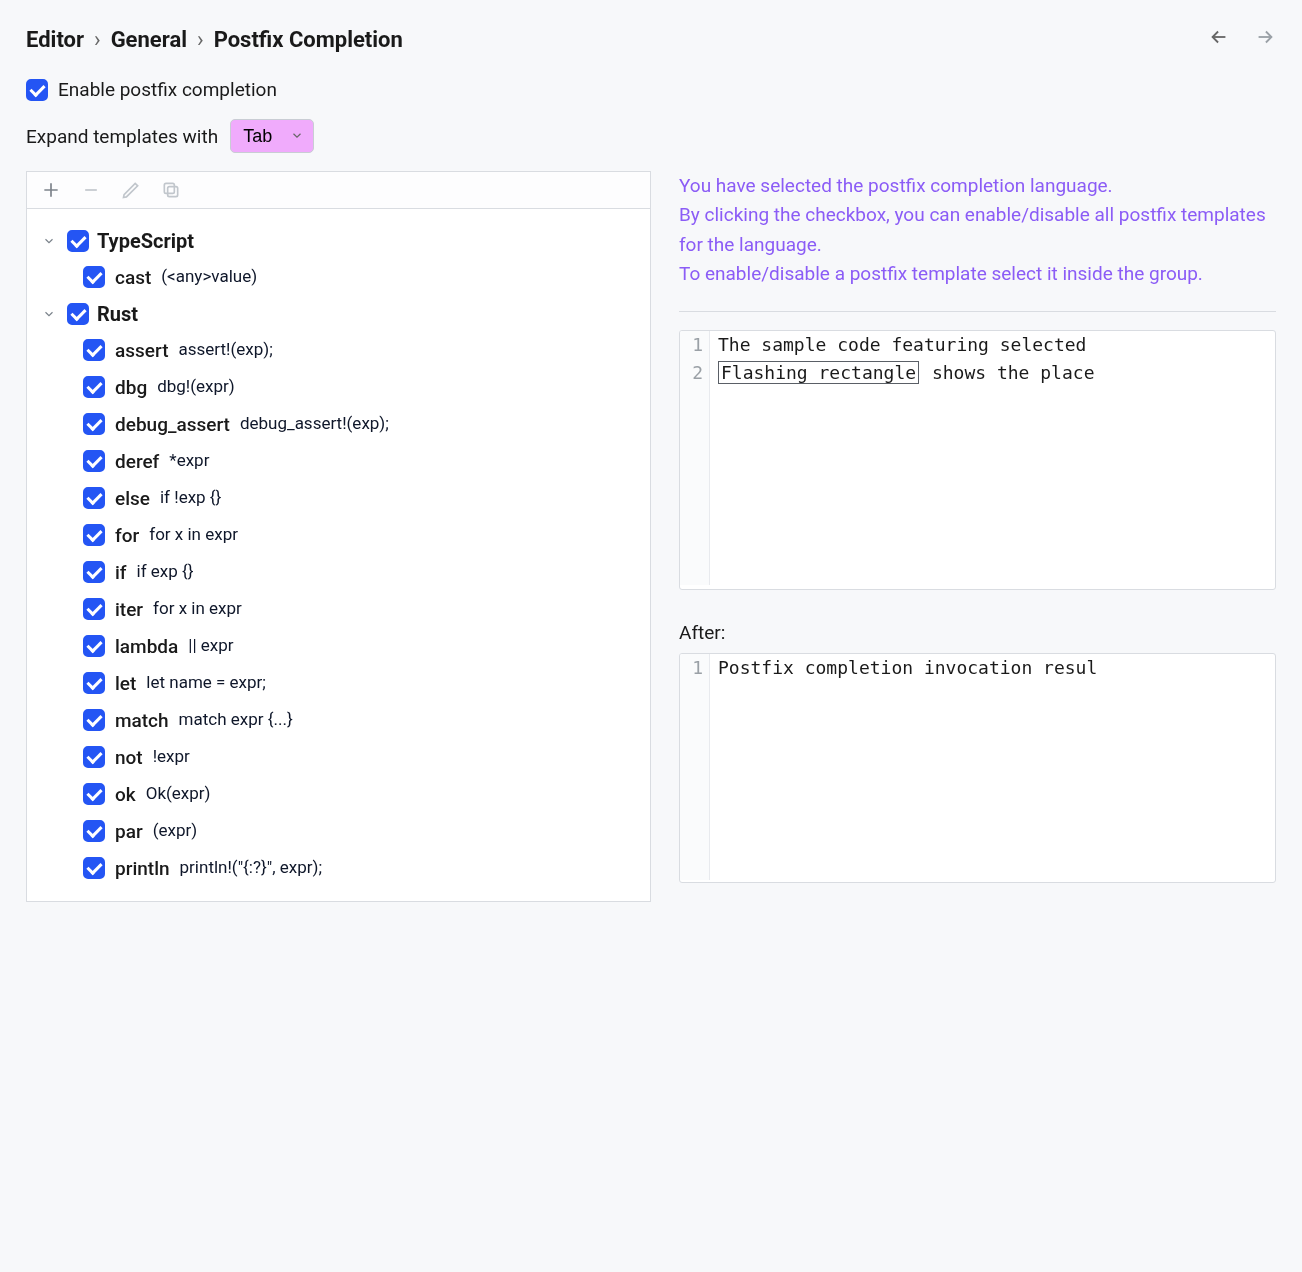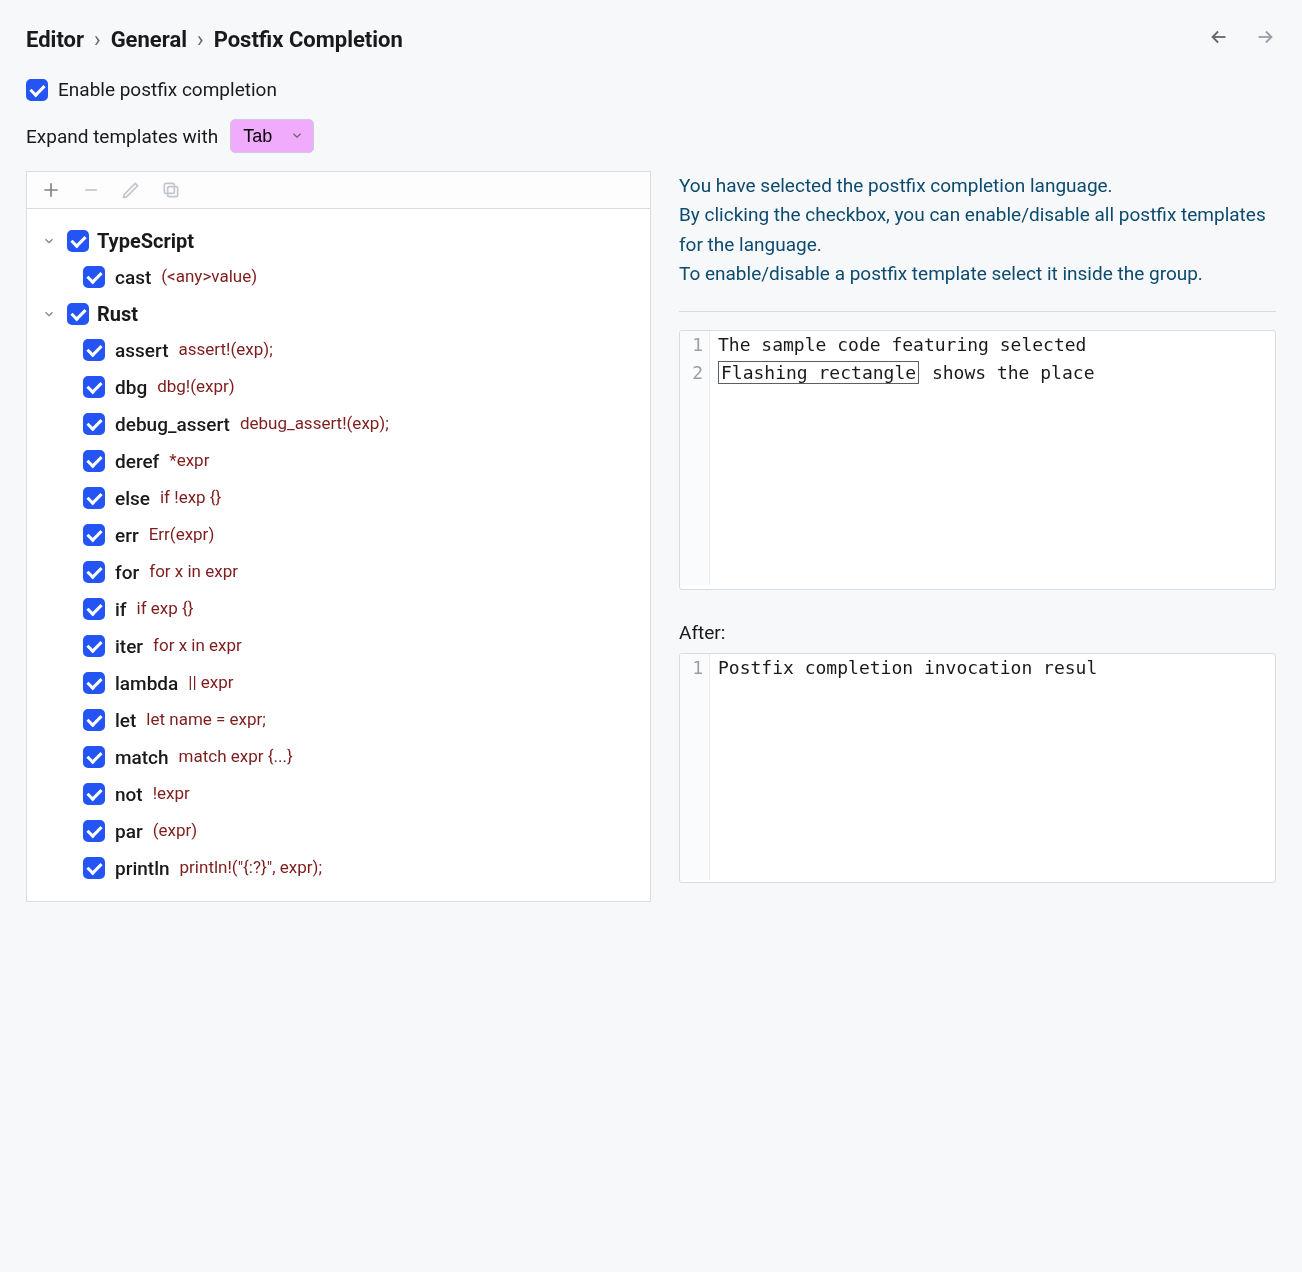--- a/index.html
+++ b/index.html
@@ -136,29 +136,29 @@
     gap: 10px;
     padding: 7px 4px;
   }
   .item-name {
     font-size: 19px;
     font-weight: 500;
     color: #1a1a1a;
   }
   .item-desc {
     font-size: 17px;
-    color: #7f1d1d;
+    color: #0f172a;
   }
 
   .right-panel {
     flex: 1;
     font-size: 19px;
     line-height: 1.55;
   }
-  .info { color: #0c4a6e; }
+  .info { color: #8b5cf6; }
   .hr { border: none; border-top: 1px solid #d9dce1; margin: 22px 0 18px; }
   .preview-label { font-size: 19px; margin-bottom: 6px; }
   .code-box {
     border: 1px solid #d9dce1;
     border-radius: 3px;
     background: #fff;
     font-family: "SF Mono", ui-monospace, Menlo, Consolas, monospace;
     font-size: 18px;
     overflow: hidden;
     white-space: nowrap;
@@ -311,25 +311,20 @@
             <span class="item-name">deref</span>
             <span class="item-desc">*expr</span>
           </div>
           <div class="item-row">
             <input type="checkbox" class="mycb" checked="" style="">
             <span class="item-name">else</span>
             <span class="item-desc">if !exp {}</span>
           </div>
           <div class="item-row">
             <input type="checkbox" class="mycb" checked="" style="">
-            <span class="item-name">err</span>
-            <span class="item-desc">Err(expr)</span>
-          </div>
-          <div class="item-row">
-            <input type="checkbox" class="mycb" checked="" style="">
             <span class="item-name">for</span>
             <span class="item-desc">for x in expr</span>
           </div>
           <div class="item-row">
             <input type="checkbox" class="mycb" checked="" style="">
             <span class="item-name">if</span>
             <span class="item-desc">if exp {}</span>
           </div>
           <div class="item-row">
             <input type="checkbox" class="mycb" checked="" style="">
@@ -348,20 +343,25 @@
           </div>
           <div class="item-row">
             <input type="checkbox" class="mycb" checked="" style="">
             <span class="item-name">match</span>
             <span class="item-desc">match expr {...}</span>
           </div>
           <div class="item-row">
             <input type="checkbox" class="mycb" checked="" style="">
             <span class="item-name">not</span>
             <span class="item-desc">!expr</span>
+          </div>
+          <div class="item-row">
+            <input type="checkbox" class="mycb" checked="" style="">
+            <span class="item-name">ok</span>
+            <span class="item-desc">Ok(expr)</span>
           </div>
           <div class="item-row">
             <input type="checkbox" class="mycb" checked="" style="">
             <span class="item-name">par</span>
             <span class="item-desc">(expr)</span>
           </div>
           <div class="item-row">
             <input type="checkbox" class="mycb" checked="" style="">
             <span class="item-name">println</span>
             <span class="item-desc">println!("{:?}", expr);</span>

